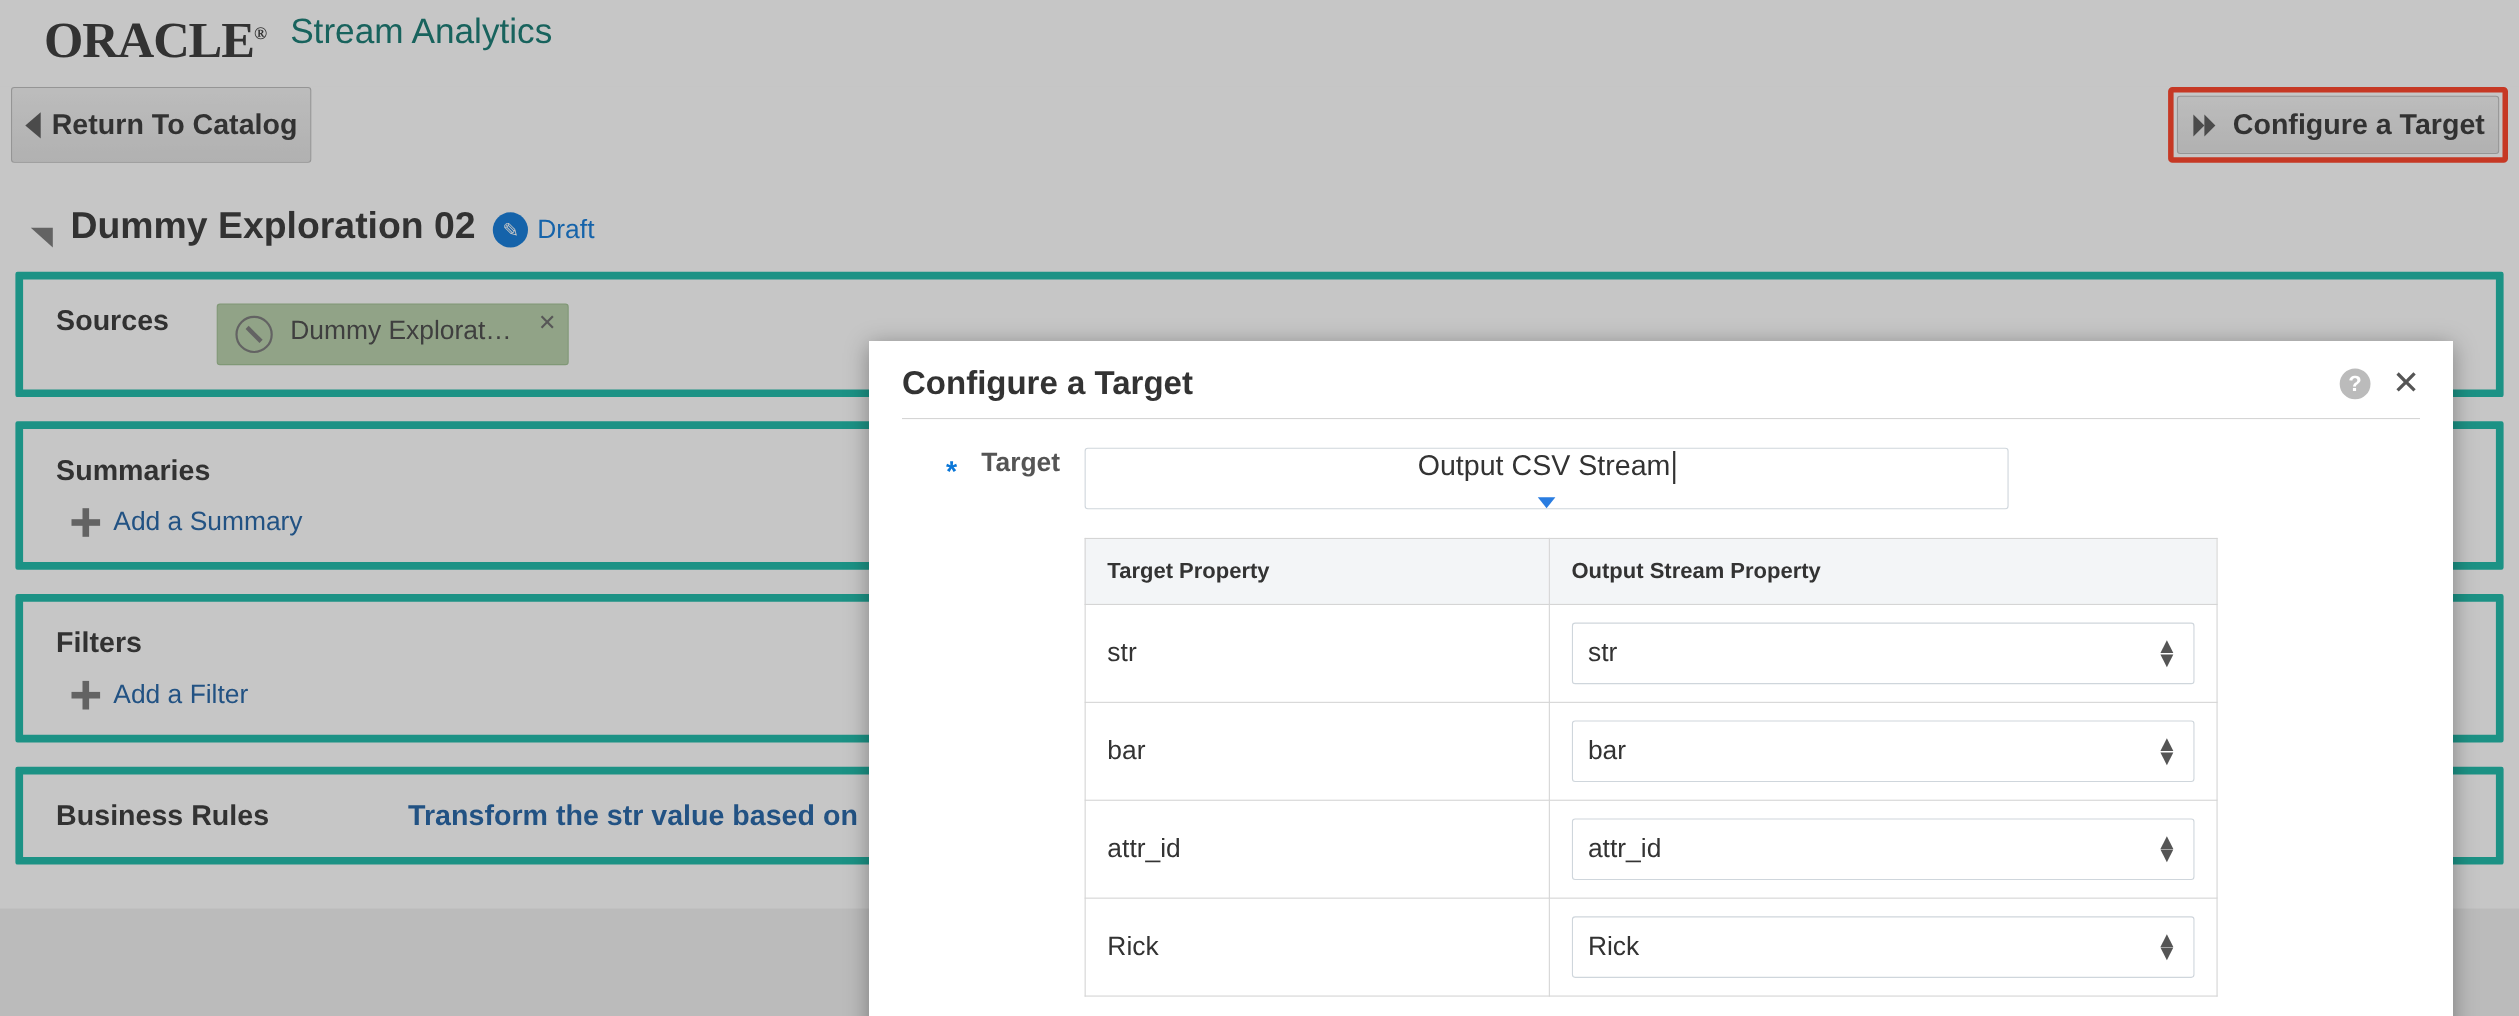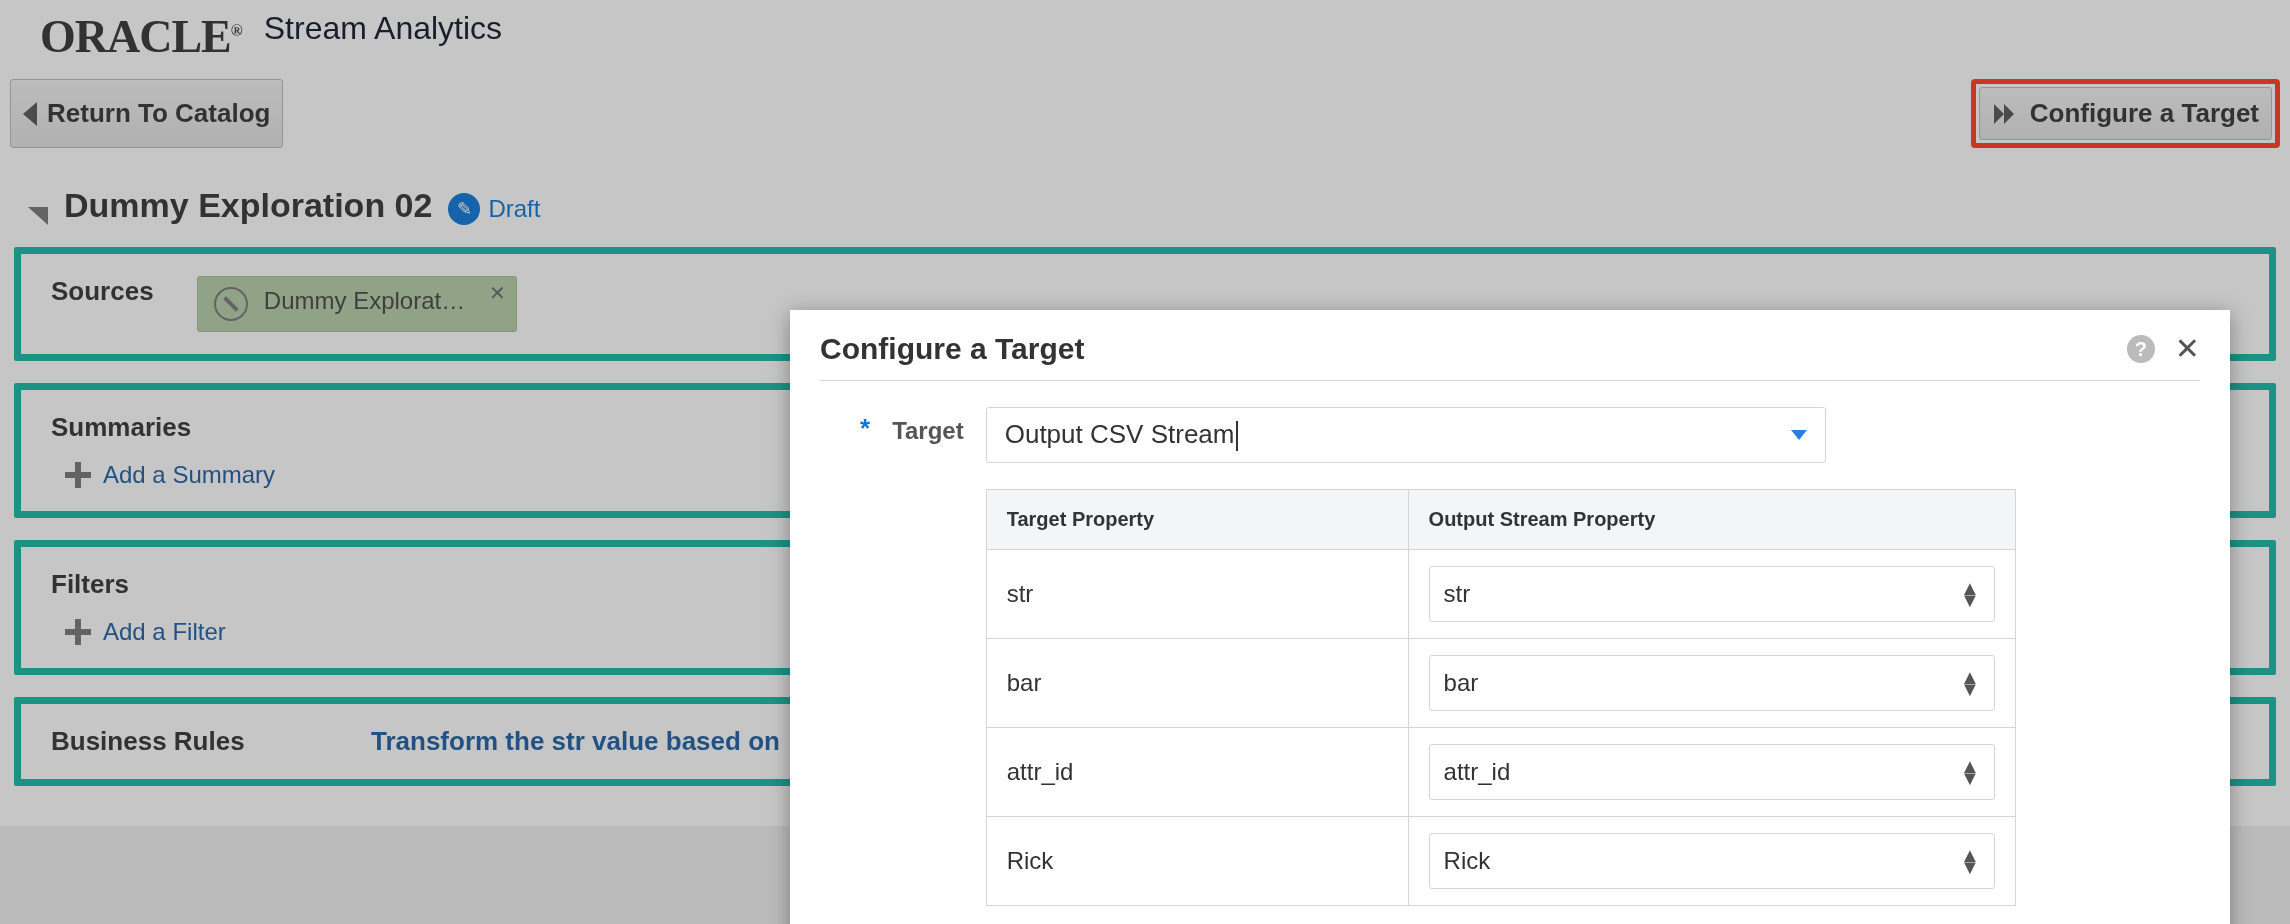--- a/index.html
+++ b/index.html
@@ -31,21 +31,21 @@
     font-family: Georgia, serif;
     font-weight: bold;
     font-size: 46px;
     letter-spacing: -1px;
     color: #333;
     margin-right: 4px;
   }
   .oracle-reg { font-size: 16px; vertical-align: super; }
   .app-title {
     font-size: 32px;
-    color: #0f172a;
+    color: #0f766e;
     margin-left: 18px;
   }
   
   .toolbar-row {
     display: flex;
     justify-content: space-between;
     padding: 0 10px 12px 10px;
     background: #fff;
   }
   .btn-gray {
@@ -191,28 +191,29 @@
   }
   .modal-title{font-size:30px;font-weight:bold;}
   .modal-icons{display:flex;gap:20px;align-items:center;}
   .help-icon{
     width:28px;height:28px;border-radius:50%;background:#bbb;color:#fff;
     display:flex;align-items:center;justify-content:center;font-size:20px;font-weight:bold;
   }
   .close-x{font-size:30px;color:#555;cursor:pointer;line-height:1;}
   .modal-body{display:flex;gap:22px;padding:26px 14px 0 40px;}
   .req-star{color:#0b77d8;font-size:26px;font-weight:bold;margin-top:6px;}
-  .target-lbl{font-size:24px;font-weight:bold;color:#555;margin-top:10px;}
+  .target-lbl{font-size:24px;font-weight:bold;color:#555;margin-top:0;}
   .fields-col{flex:1;}
   .combo{
     border:1px solid #cfd6dc;border-radius:3px;
     height:56px;width:840px;
     display:flex;align-items:center;justify-content:space-between;
     padding:0 18px;font-size:26px;color:#333;
     background:#fff;
+    flex-direction:column;
   }
   .combo-caret{
     width:0;height:0;border-top:10px solid #2a7de1;
     border-left:8px solid transparent;border-right:8px solid transparent;
   }
   .prop-table{
     width:1030px;border:1px solid #d5d5d5;border-collapse:collapse;margin-top:26px;
   }
   .prop-table th{
     background:#f3f5f7;text-align:left;font-size:20px;font-weight:bold;

